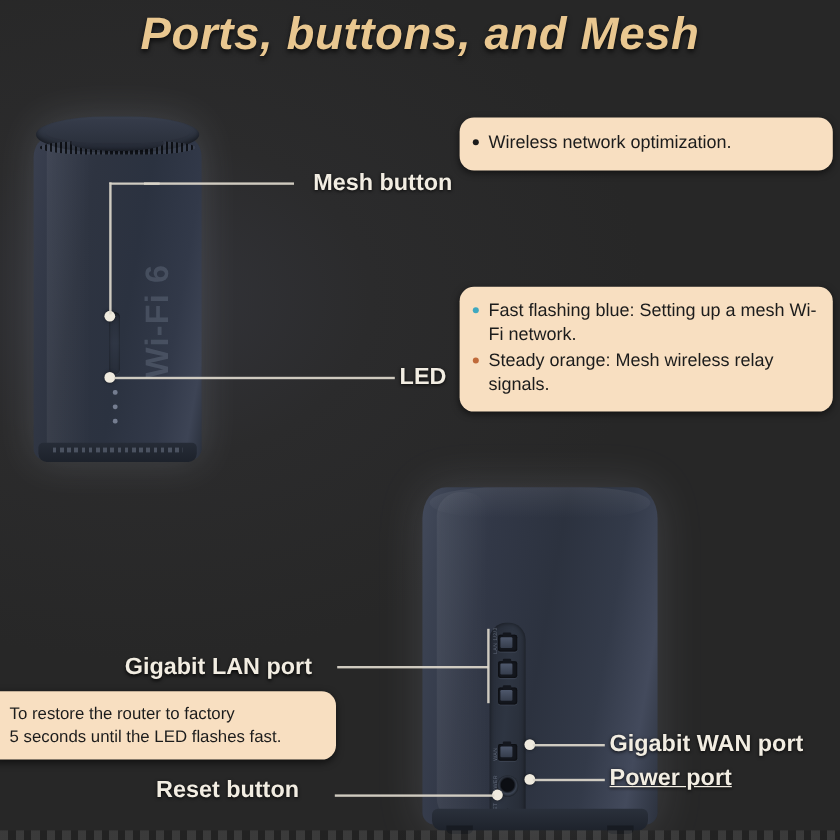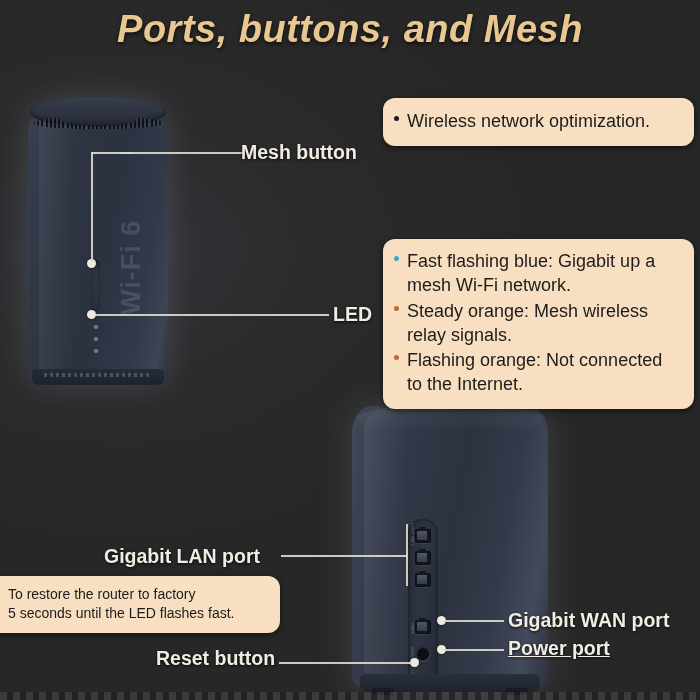--- a/index.html
+++ b/index.html
@@ -27,21 +27,21 @@
     letter-spacing: 0.5px;
     color: #e9c790;
     text-shadow: 0 2px 4px rgba(0,0,0,0.7);
   }
   
   .callout {
     position: absolute;
     background: #f8dfc1;
     border-radius: 12px;
     color: #1c1c1c;
-    font-size: 18px;
+    font-size: 15px;
     line-height: 1.35;
     box-shadow: 0 2px 6px rgba(0,0,0,0.55);
   }
   .callout ul { list-style: none; }
   .callout li {
     position: relative;
     padding-left: 15px;
     margin-bottom: 1px;
   }
   .callout li::before {
@@ -64,26 +64,26 @@
   #box-reset div { white-space: nowrap; }
   
   .label {
     position: absolute;
     color: #f2ede2;
     font-weight: bold;
     font-size: 19.5px;
     white-space: nowrap;
     text-shadow: 0 1px 3px rgba(0,0,0,0.85);
   }
-  #lbl-mesh  { left: 241px; top: 141px; text-align: right; }
+  #lbl-mesh  { left: 261px; top: 141px; text-align: right; }
   #lbl-led   { left: 333px; top: 303px; }
   #lbl-lan   { left: 104px; top: 545px; }
   #lbl-wan   { left: 508px; top: 609px; }
   #lbl-power { left: 508px; top: 637px; text-decoration: underline; }
-  #lbl-reset { left: 156px; top: 647px; }
+  #lbl-reset { left: 130px; top: 647px; }
   
   .leader {
     position: absolute;
     background: #ddd8cc;
     opacity: 0.92;
   }
   .lh { height: 1.6px; }
   .lv { width: 1.6px; }
   .ldot {
     position: absolute;
@@ -374,23 +374,22 @@
   <div class="label" id="lbl-reset">Reset button</div>
 
   <div class="callout" id="box-mesh">
     <ul>
         <li>Wireless network optimization.</li>
       </ul>
   </div>
 
   <div class="callout" id="box-led">
     <ul>
-        <li class="b-blue">Fast flashing blue: Gigabit up a mesh Wi-Fi network.</li>
+        <li class="b-blue">Fast flashing blue: Setting up a mesh Wi-Fi network.</li>
         <li class="b-orange">Steady orange: Mesh wireless relay signals.</li>
-        <li class="b-orange">Flashing orange: Not connected to the Internet.</li>
       </ul>
   </div>
 
   <div class="callout" id="box-reset">
     <div>To restore the router to factory</div>
     <div> 5 seconds until the LED flashes fast.</div>
   </div>
 
   <div class="filmstrip"></div>
 </div>

